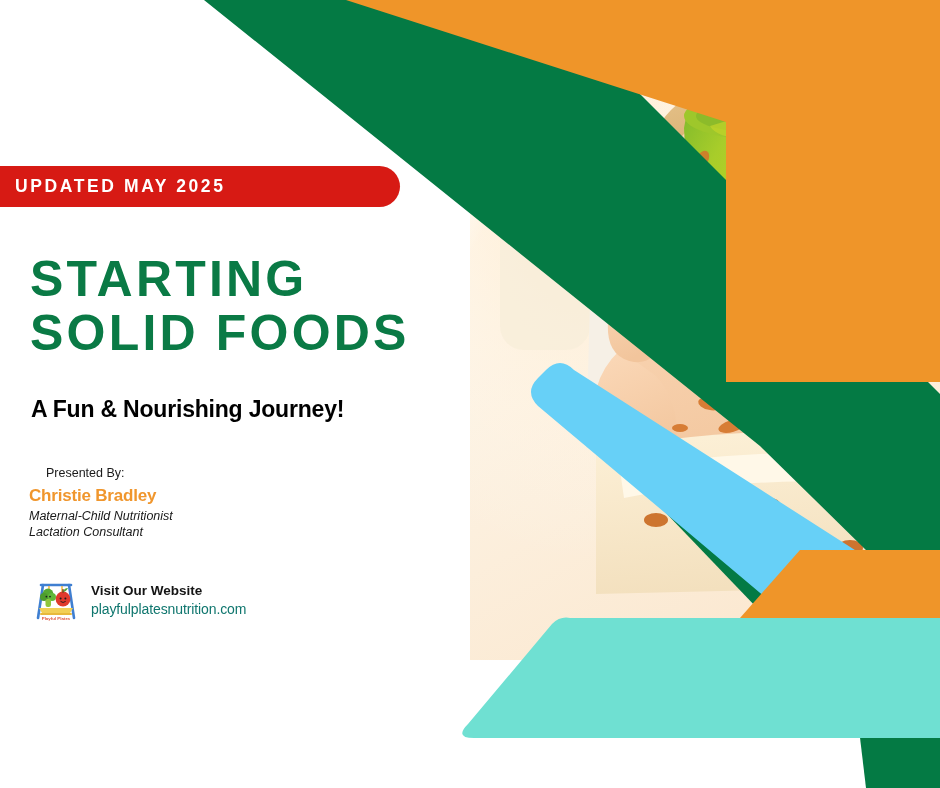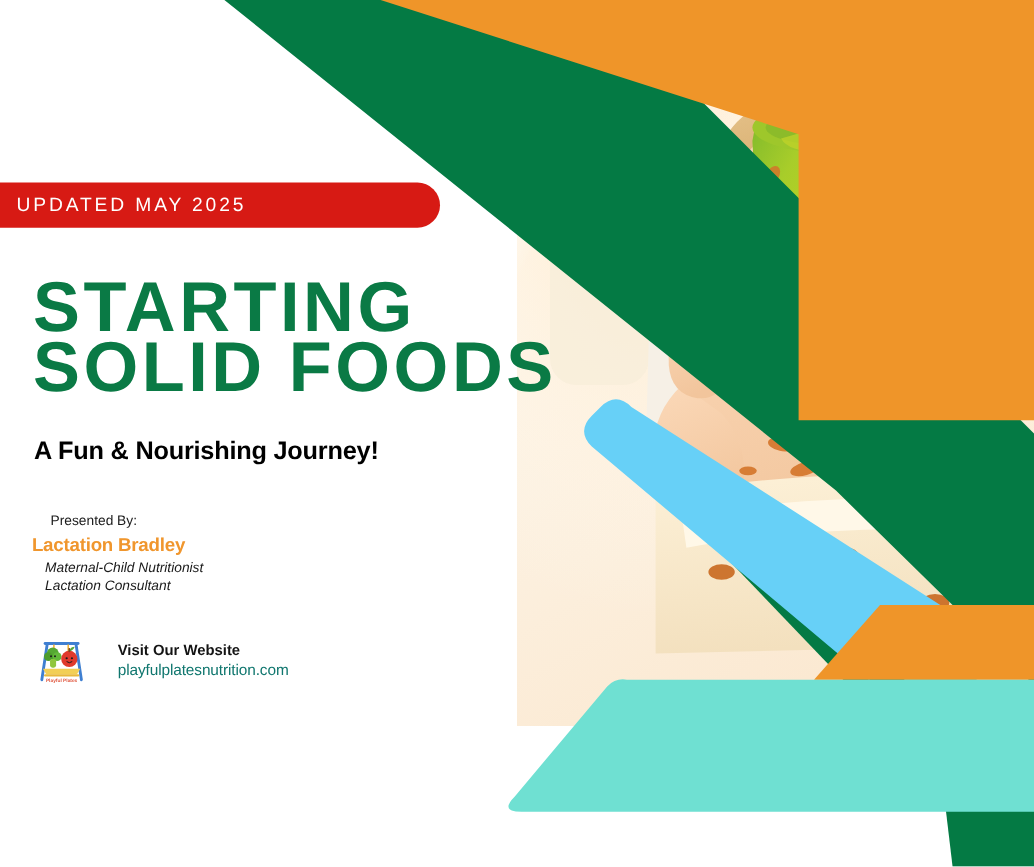--- a/index.html
+++ b/index.html
@@ -50,31 +50,31 @@
     background: #d71a14;
     border-radius: 0 21px 21px 0;
     display: flex;
     align-items: center;
     box-sizing: border-box;
     padding-left: 35px;
   }
   .ribbon-text {
     color: #ffffff;
     font-size: 17.5px;
-    font-weight: normal;
+    font-weight: bold;
     letter-spacing: 2.6px;
   }
 
   
   .headline {
     position: absolute;
     left: 30px;
     top: 252px;
     color: #0a7a45;
-    font-size: 64px;
+    font-size: 50px;
     line-height: 54px;
     font-weight: bold;
     letter-spacing: 3.2px;
     margin: 0;
     white-space: pre-line;
   }
 
   .subhead {
     position: absolute;
     left: 31px;
@@ -105,31 +105,30 @@
   }
   .presenter-role {
     position: absolute;
     left: 29px;
     top: 508px;
     font-size: 12.5px;
     line-height: 16px;
     font-style: italic;
     color: #1a1a1a;
     white-space: pre-line;
-    margin-left: 12px;
   }
 
   
   .website {
     position: absolute;
     left: 31px;
     top: 578px;
     display: flex;
     align-items: center;
-    gap: 26px;
+    gap: 10px;
   }
   .logo-badge {
     width: 50px;
     height: 44px;
     flex: 0 0 auto;
   }
   .website-text { line-height: 1; }
   .website-title {
     display: block;
     font-size: 13.5px;
@@ -349,21 +348,21 @@
   <div class="ribbon">
     <span class="ribbon-text">UPDATED MAY 2025</span>
   </div>
 
   <h1 class="headline">STARTING
 SOLID FOODS</h1>
 
   <p class="subhead">A Fun &amp; Nourishing Journey!</p>
 
   <div class="presented-label">Presented By:</div>
-  <div class="presenter-name">Lactation Bradley</div>
+  <div class="presenter-name">Christie Bradley</div>
   <div class="presenter-role">Maternal-Child Nutritionist
 Lactation Consultant</div>
 
   <div class="website">
     <span class="logo-badge">
       <svg width="50" height="44" viewBox="0 0 50 44">
         <rect x="0" y="0" width="50" height="44" fill="#ffffff"></rect>
 
         <path d="M7 40 L12 7" stroke="#3f7fd1" stroke-width="2.6" fill="none" stroke-linecap="round"></path>
         <path d="M43 40 L38 7" stroke="#3f7fd1" stroke-width="2.6" fill="none" stroke-linecap="round"></path>

